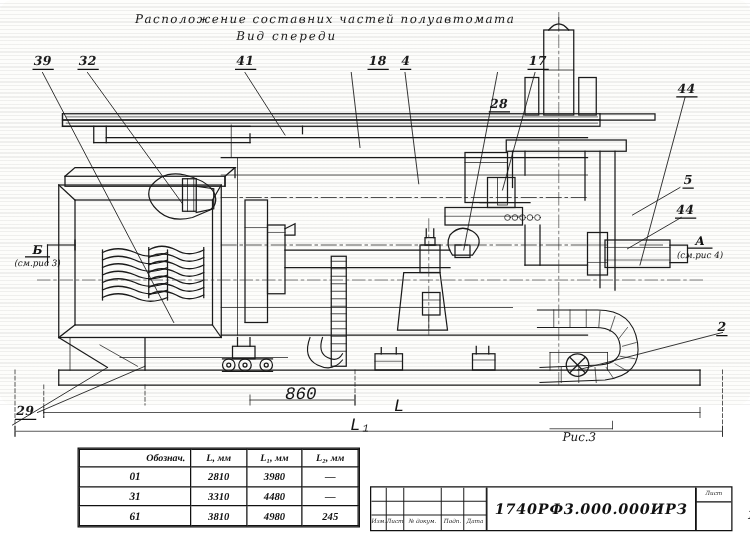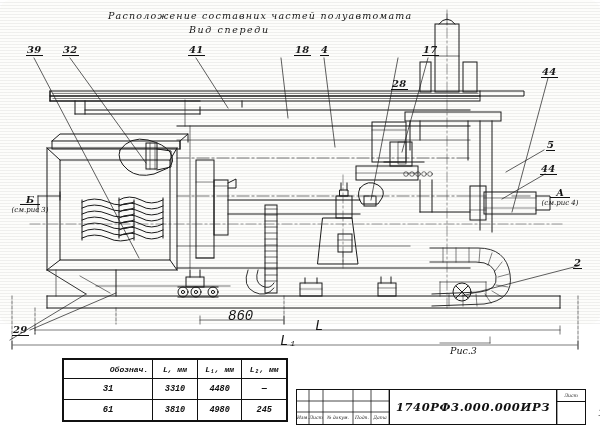--- a/index.html
+++ b/index.html
@@ -33,21 +33,21 @@
     position:absolute;font-family:"DejaVu Serif",serif;font-style:italic;
     font-size:9.5px;color:#141414;
   }
   
   #param-table{
     position:absolute;left:62px;top:358px;width:224px;height:62px;
     border:1.4px solid #111;border-collapse:collapse;background:transparent;
   }
   #param-table table{border-collapse:collapse;width:100%;height:100%;}
   #param-table td,#param-table th{
-    border:1px solid #111;font-family:Liberation Mono, monospace;font-style:italic;
+    border:1px solid #111;font-family:Liberation Serif, serif;font-style:italic;
     font-size:8.5px;text-align:center;padding:0;font-weight:700;color:#111;
   }
   #param-table th{font-size:8px;}
   #param-table td.mark{font-size:9px;}
   
   #stamp{
     position:absolute;left:296px;top:389px;width:288px;height:34px;
     border:1.4px solid #111;
   }
   #stamp .cell{
@@ -398,20 +398,26 @@
   <div id="param-table">
     <table>
       <tbody>
           <tr>
         <th style="width:40%;text-align:right;padding-right:4px;">Обознач.</th>
         <th style="width:20%;">L, мм</th>
         <th style="width:20%;">L₁, мм</th>
         <th style="width:20%;">L₂, мм</th>
       </tr>
       <tr>
+        <td class="mark">01</td>
+        <td>2810</td>
+        <td>3980</td>
+        <td>—</td>
+      </tr>
+      <tr>
         <td class="mark">31</td>
         <td>3310</td>
         <td>4480</td>
         <td>—</td>
       </tr>
       <tr>
         <td class="mark">61</td>
         <td>3810</td>
         <td>4980</td>
         <td>245</td>

